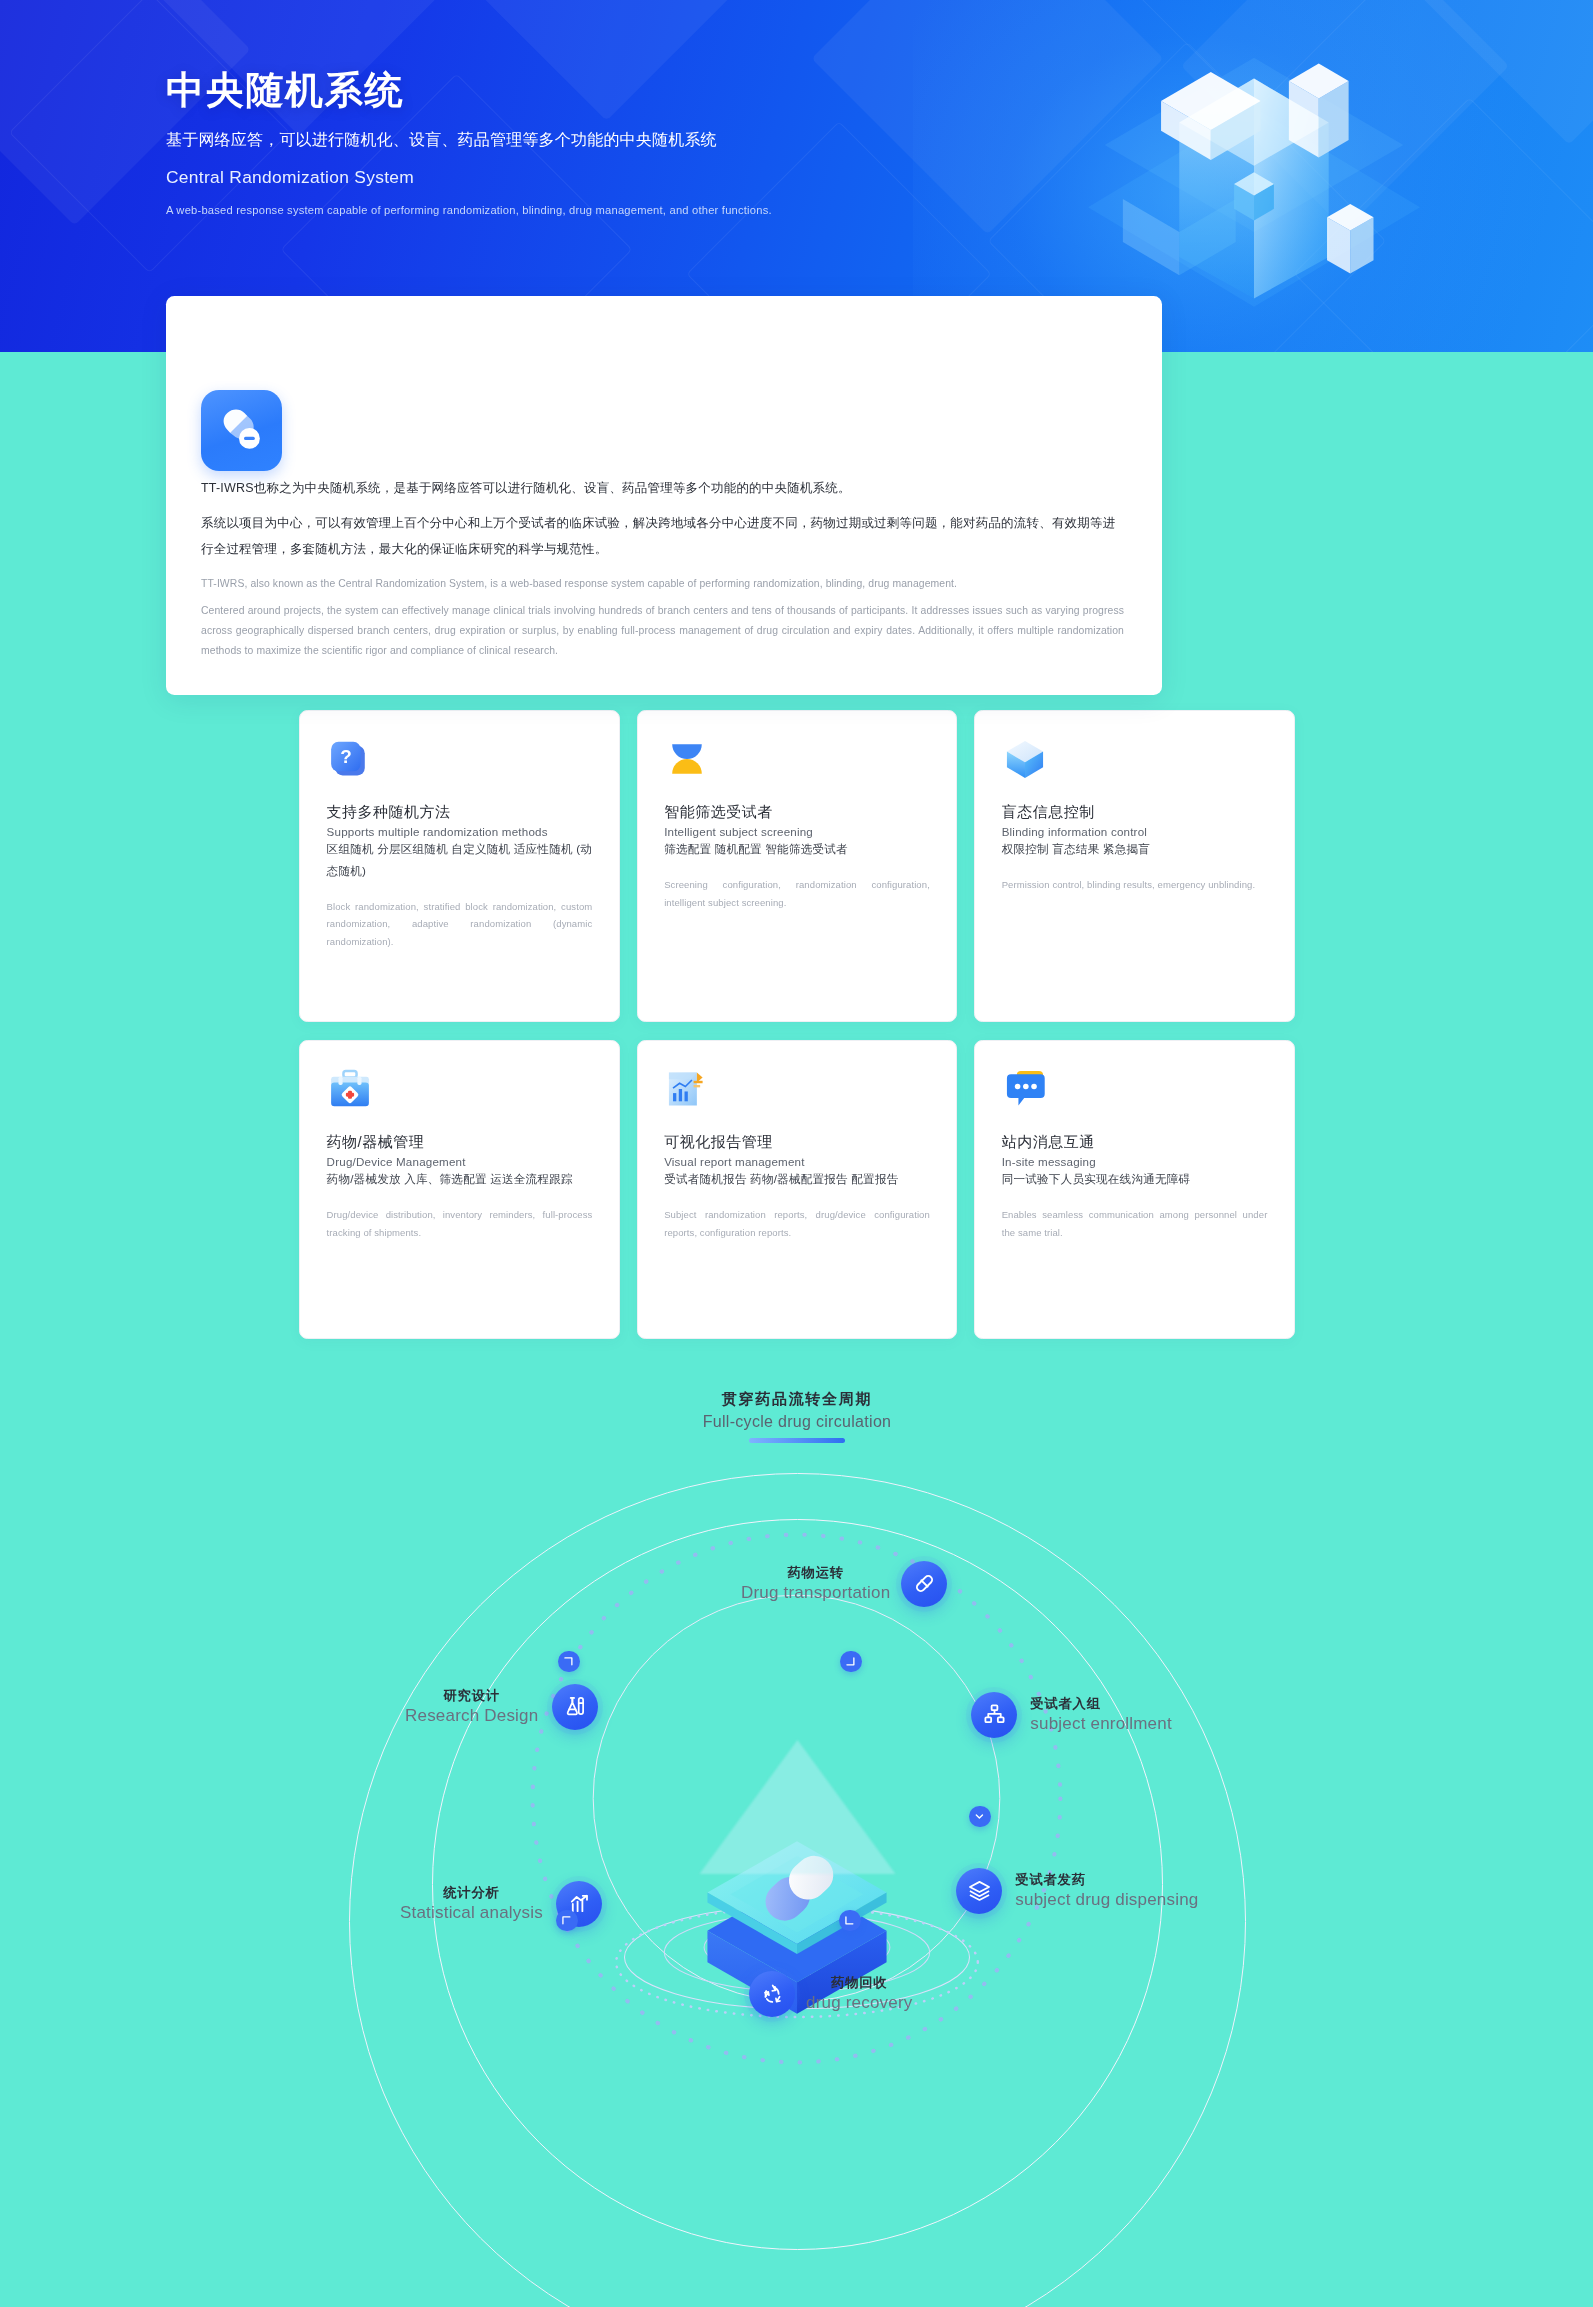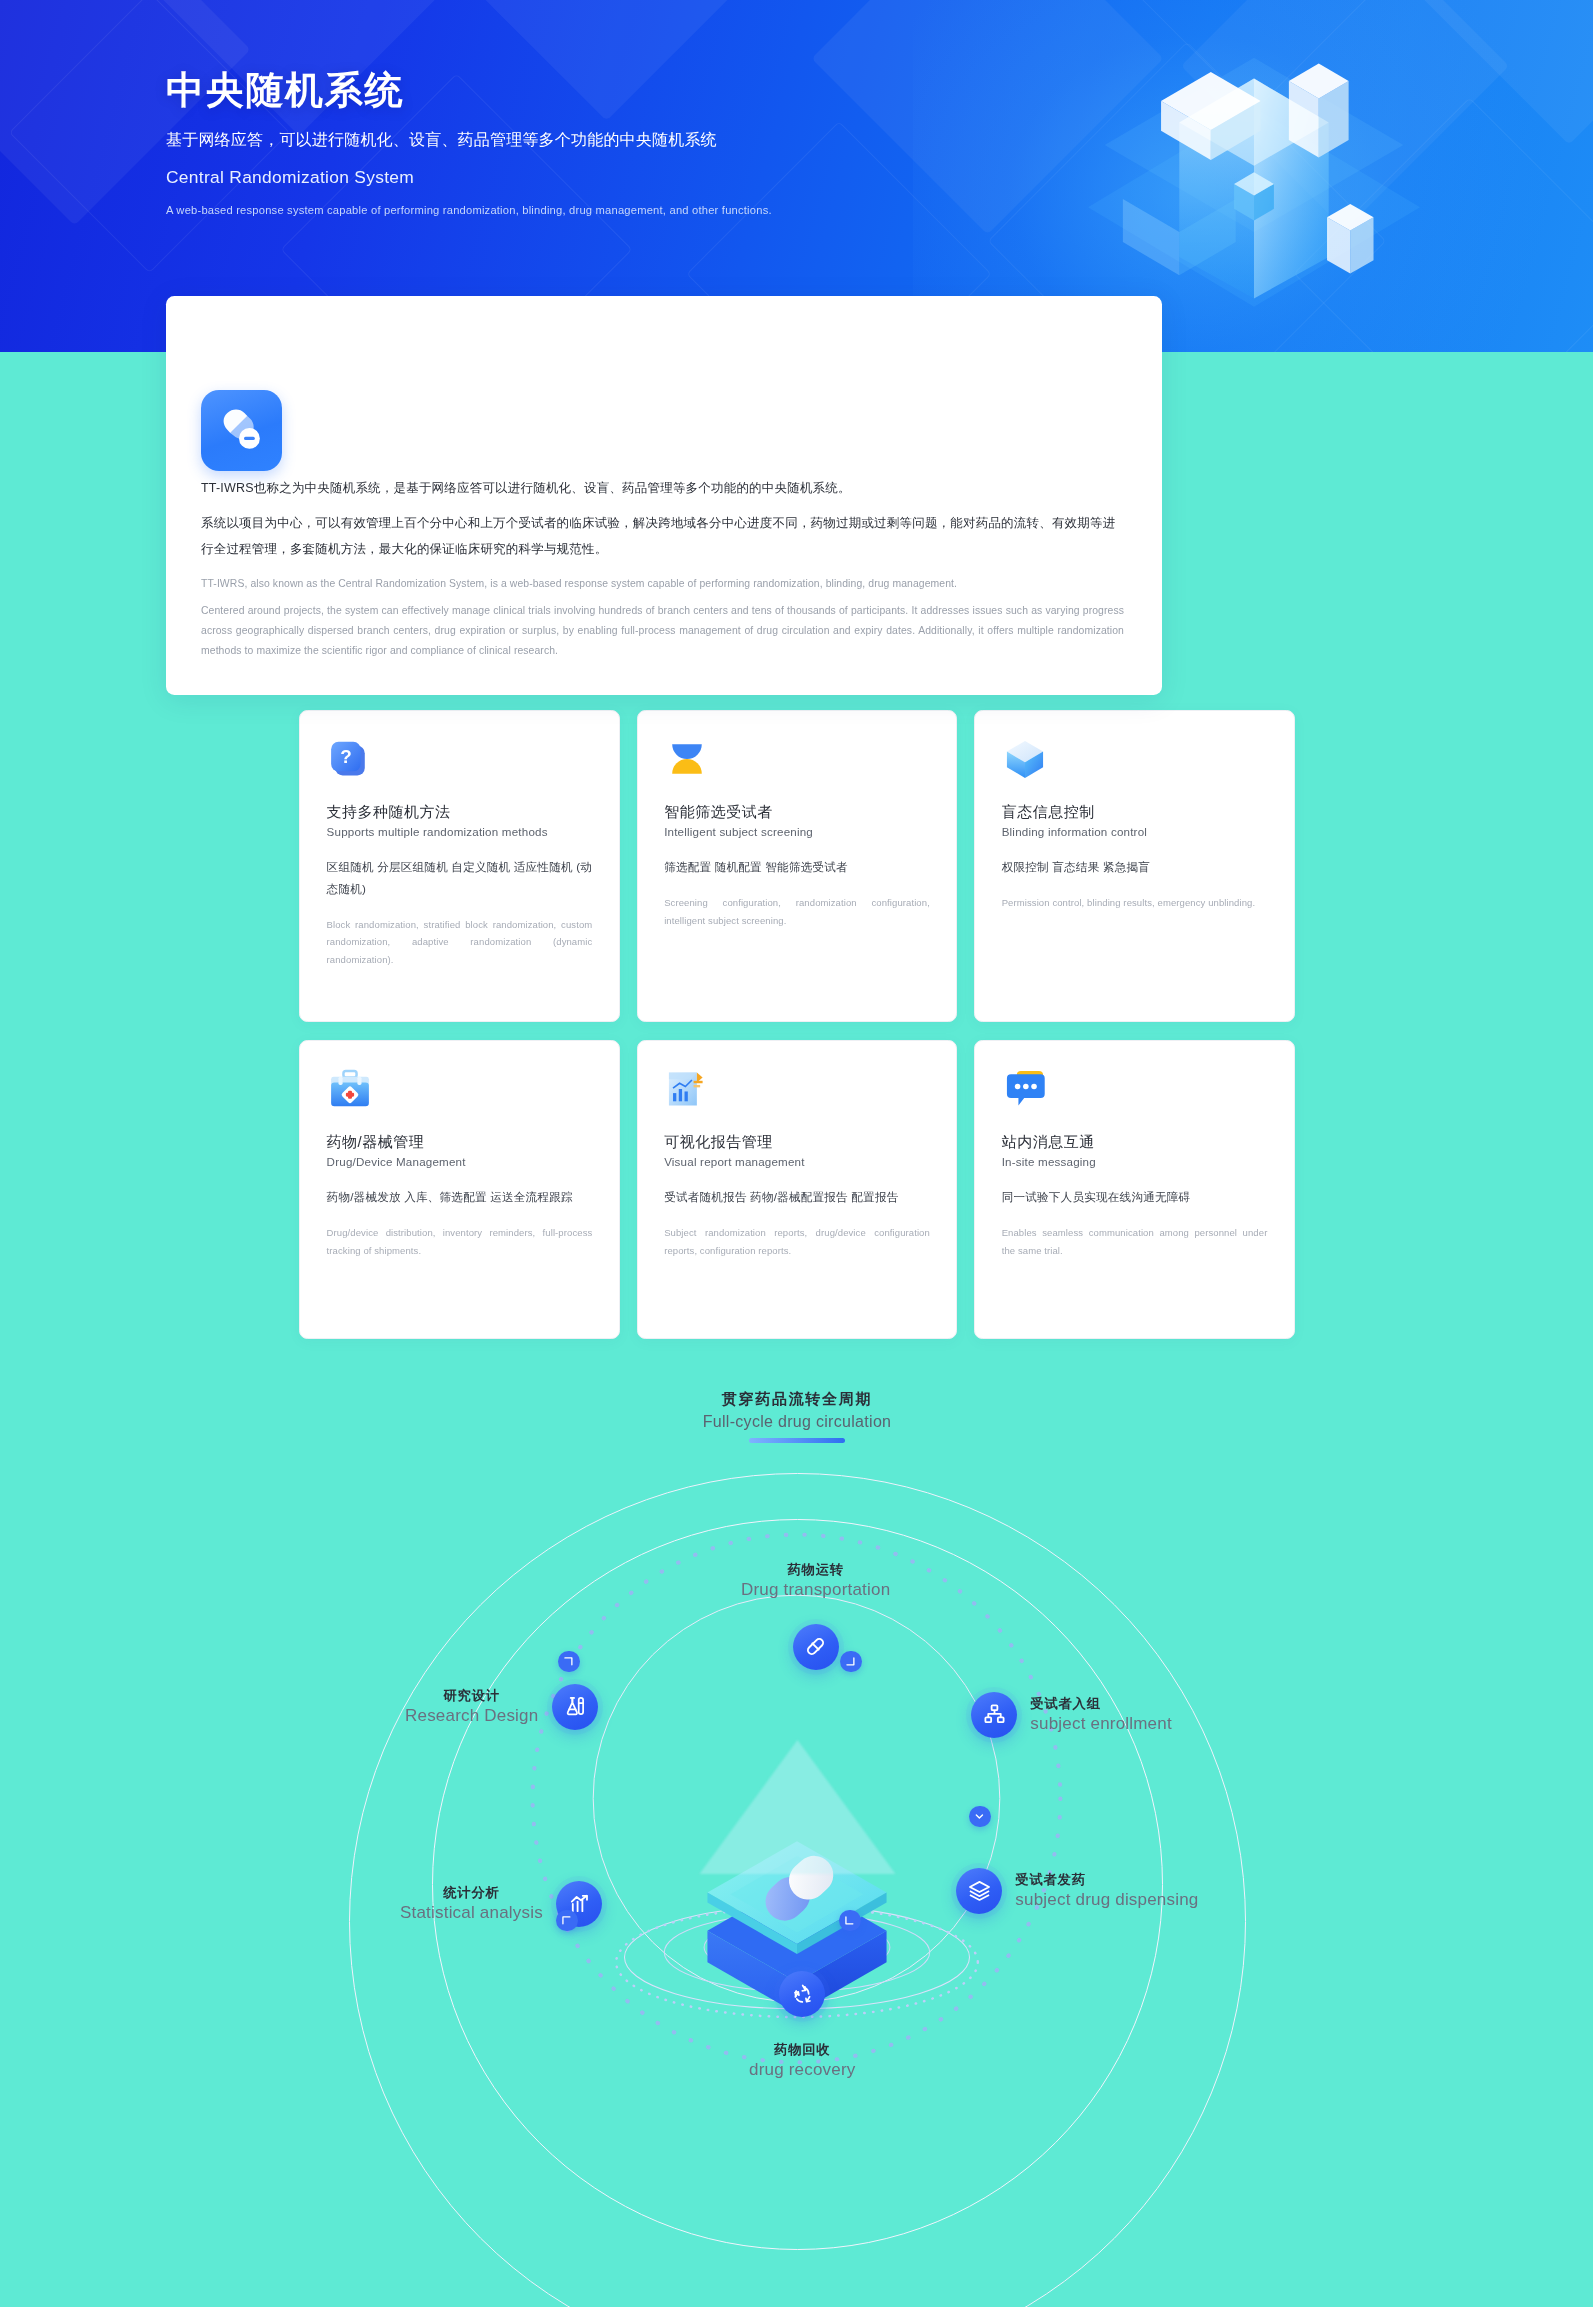--- a/index.html
+++ b/index.html
@@ -86,41 +86,41 @@
     flex: 1 1 0; background: #fff;
     border: 0.8px solid #eef0f4;
     border-radius: 8.3px;
     box-shadow: 0 2.5px 13.3px rgba(40,70,140,0.045);
     padding: 25px 26.6px 28px 26.6px;
     min-height: 312px;
   }
   .hcard-icon { width: 46px; height: 46px; margin-bottom: 18px; }
   .hcard-title-cn { font-size: 15px; font-weight: 500; color: #2b2f38; letter-spacing: 0.5px; }
   .hcard-title-en { font-size: 11.6px; color: #5d636e; margin-top: 3.3px; letter-spacing: 0.2px; }
-  .hcard-feat-cn { font-size: 11.6px; color: #3d424c; margin-top: 18px; line-height: 1.85; letter-spacing: 0.2px; }
+  .hcard-feat-cn { font-size: 11.6px; color: #3d424c; line-height: 1.85; letter-spacing: 0.2px; }
   .hcard-feat-en { font-size: 9.5px; color: #a7acb6; margin-top: 16.6px; line-height: 1.85; text-align: justify; letter-spacing: 0.1px;}
 
   
   .circle-section { position: relative; width: 1594px; height: 747px; }
   .circle-stage { position: absolute; left: 50%; top: 0; transform: translateX(-50%); width: 996px; height: 747px; }
   .arcline { position:absolute; border: 0.8px solid #e9eefb; border-radius: 50%; }
   .node {
     position: absolute; display: flex; align-items: center; gap: 13.3px;
   }
   .node-circle {
     width: 46px; height: 46px; border-radius: 50%;
     background: linear-gradient(155deg, #4e7dfb 0%, #2f5ef5 55%, #2750ef 100%);
     box-shadow: 0 5px 15px rgba(45,90,240,0.32), 0 0 0 5px rgba(82,128,250,0.07);
     display: flex; align-items: center; justify-content: center;
     flex: 0 0 auto;
   }
   .node-labels .nl-cn { font-size: 13.3px; font-weight: 600; color: #2b2f38; letter-spacing: 0.8px; white-space: nowrap;}
   .node-labels .nl-en { font-size: 17px; color: #6a7080; margin-top: 1px; letter-spacing: 0.2px; white-space: nowrap;}
   .node-labels.right-al { text-align: center; }
-  .node.vertical { flex-direction: column; gap: 24px; }
+  .node.vertical { flex-direction: row; gap: 11px; }
   .node.vertical .node-labels { text-align: center; }
 
   .badge {
     position: absolute; width: 21.6px; height: 21.6px; border-radius: 50%;
     background: #3a6bf5;
     display:flex; align-items:center; justify-content:center;
     box-shadow: 0 2.5px 6.6px rgba(48,95,240,0.30);
   }
 
   .center-illu { position: absolute; left: 50%; top: 297px; transform: translateX(-50%); width: 365px; height: 282px; }

